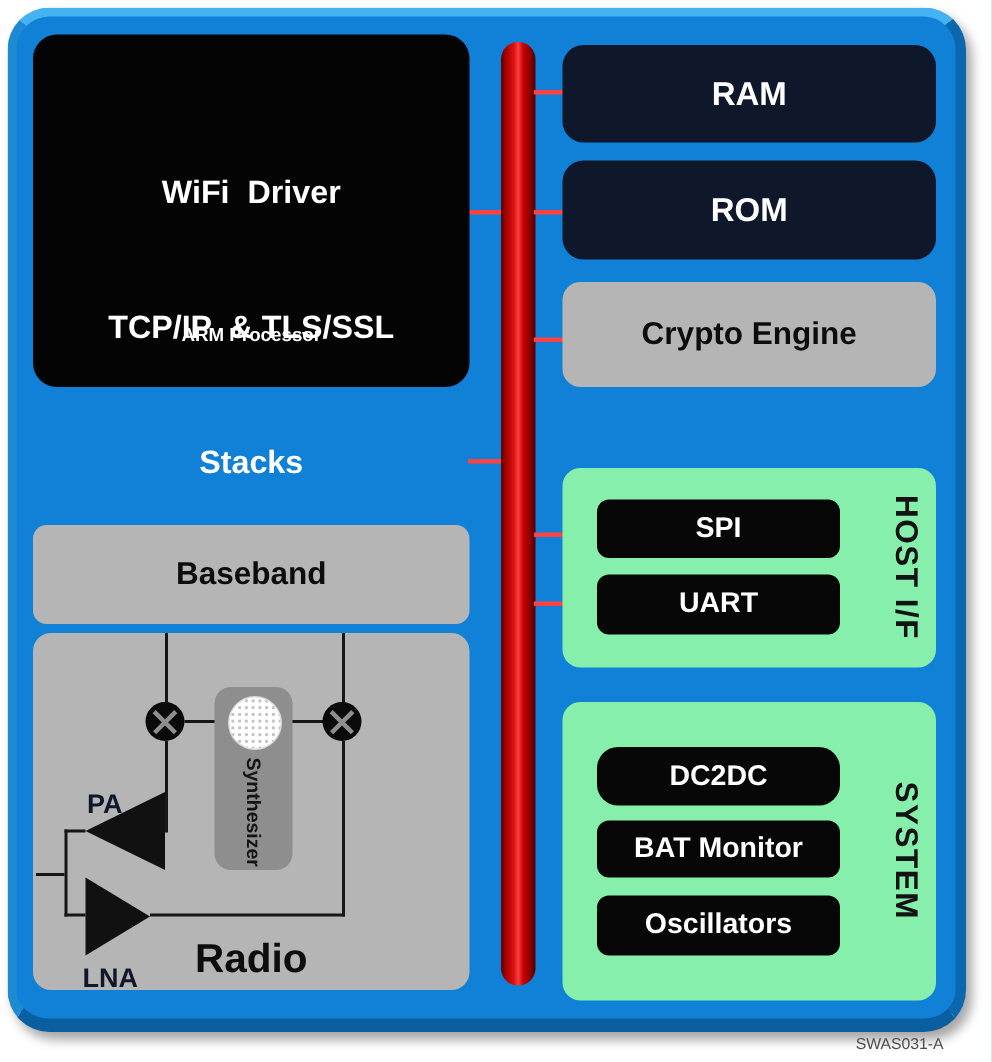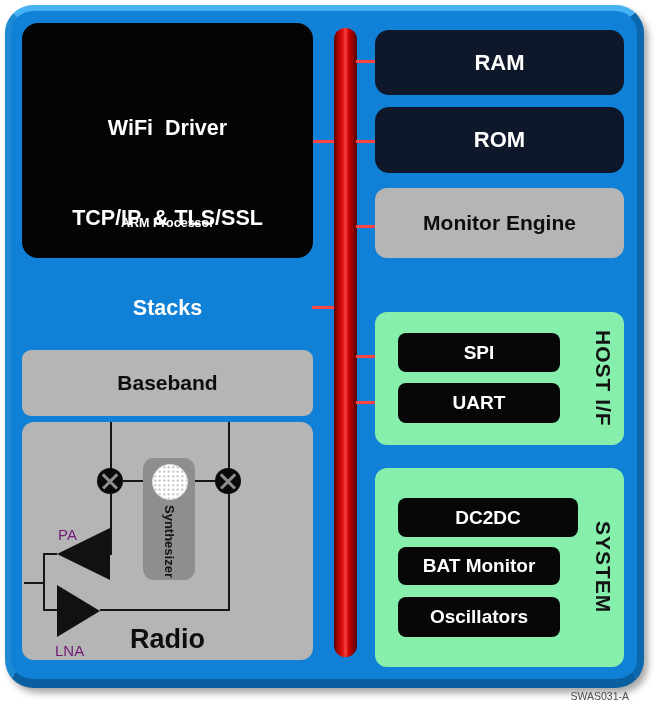--- a/index.html
+++ b/index.html
@@ -43,41 +43,41 @@
   .mixer::after{transform:rotate(-45deg);}
   .synth{position:absolute;left:121px;top:36px;width:52px;height:122px;background:#8e8e8e;border-radius:11px;}
   .synth-circle{position:absolute;left:130px;top:42px;width:36px;height:36px;border-radius:50%;
     background-color:#ffffff;background-image:radial-gradient(circle,#c4c4c4 1px,transparent 1.3px);background-size:4.5px 4.5px;
     border:1px solid #dcdcdc;box-sizing:border-box;}
   .synth-label{position:absolute;left:121px;top:84px;width:52px;height:70px;display:flex;align-items:center;justify-content:center;
     writing-mode:vertical-rl;font-weight:bold;font-size:13px;color:#141414;}
   .tri{position:absolute;width:0;height:0;}
   .tri-pa{left:35px;top:106px;border-right:53px solid #111111;border-top:26px solid transparent;border-bottom:26px solid transparent;}
   .tri-lna{left:35px;top:163px;border-left:43px solid #111111;border-top:26px solid transparent;border-bottom:26px solid transparent;}
-  .amp-label{position:absolute;font-weight:normal;font-size:15px;color:#701a75;}
+  .amp-label{position:absolute;font-weight:bold;font-size:18px;color:#0f172a;}
   .radio-label{position:absolute;left:0;top:202px;width:100%;text-align:center;font-weight:bold;font-size:27px;color:#0d0d0d;}
 
   
   .bus{left:334px;top:28px;width:23px;height:629px;border-radius:12px;
     background:linear-gradient(90deg,#5c0000 0%,#a30000 14%,#e01212 38%,#f54040 50%,#ca0202 64%,#8a0000 85%,#4f0000 100%);}
   .conn{height:3px;background:#ff4343;}
 
   
   .ram-block{left:375px;top:30px;width:249px;height:65px;}
   .rom-block{left:375px;top:107px;width:249px;height:66px;}
   .crypto-block{left:375px;top:188px;width:249px;height:70px;border-radius:12px;}
   .group{background:#86efac;border-radius:12px;}
   .hostif-group{left:375px;top:312px;width:249px;height:133px;}
   .system-group{left:375px;top:468px;width:249px;height:199px;}
   .side-label{position:absolute;left:210px;top:0;width:36px;height:100%;display:flex;align-items:center;justify-content:center;
     writing-mode:vertical-rl;font-weight:bold;font-size:21px;letter-spacing:1px;color:#131313;}
 
   .spi{left:23px;top:21px;width:162px;height:39px;}
   .uart{left:23px;top:71px;width:162px;height:40px;}
-  .dc2dc{left:23px;top:30px;width:180px;height:39px;}
+  .dc2dc{left:23px;top:30px;width:162px;height:39px;border-radius:14px;}
   .bat{left:23px;top:79px;width:162px;height:38px;}
   .osc{left:23px;top:129px;width:162px;height:40px;}
 
   .caption{left:511px;top:690px;width:118px;text-align:right;font-size:10.5px;color:#4c4c4c;}
 </style>
 </head>
 <body>
 
 <div class="canvas">
 
@@ -134,21 +134,21 @@
     <div class="radio-label">Radio</div>
   </div>
 
   <div class="abs blk red-blk ram-block">
     <span>RAM</span>
   </div>
   <div class="abs blk red-blk rom-block">
     <span>ROM</span>
   </div>
   <div class="abs blk gray-blk crypto-block">
-    <span>Monitor Engine</span>
+    <span>Crypto Engine</span>
   </div>
 
   <div class="abs group hostif-group">
     <div class="abs blk inner-black spi">
       <span>SPI</span>
     </div>
     <div class="abs blk inner-black uart">
       <span>UART</span>
     </div>
     <div class="side-label">HOST I/F</div>

